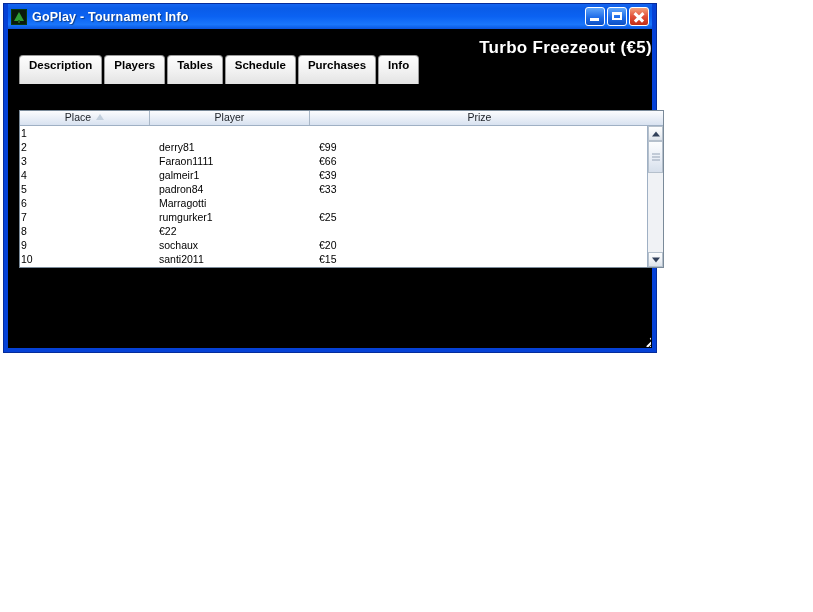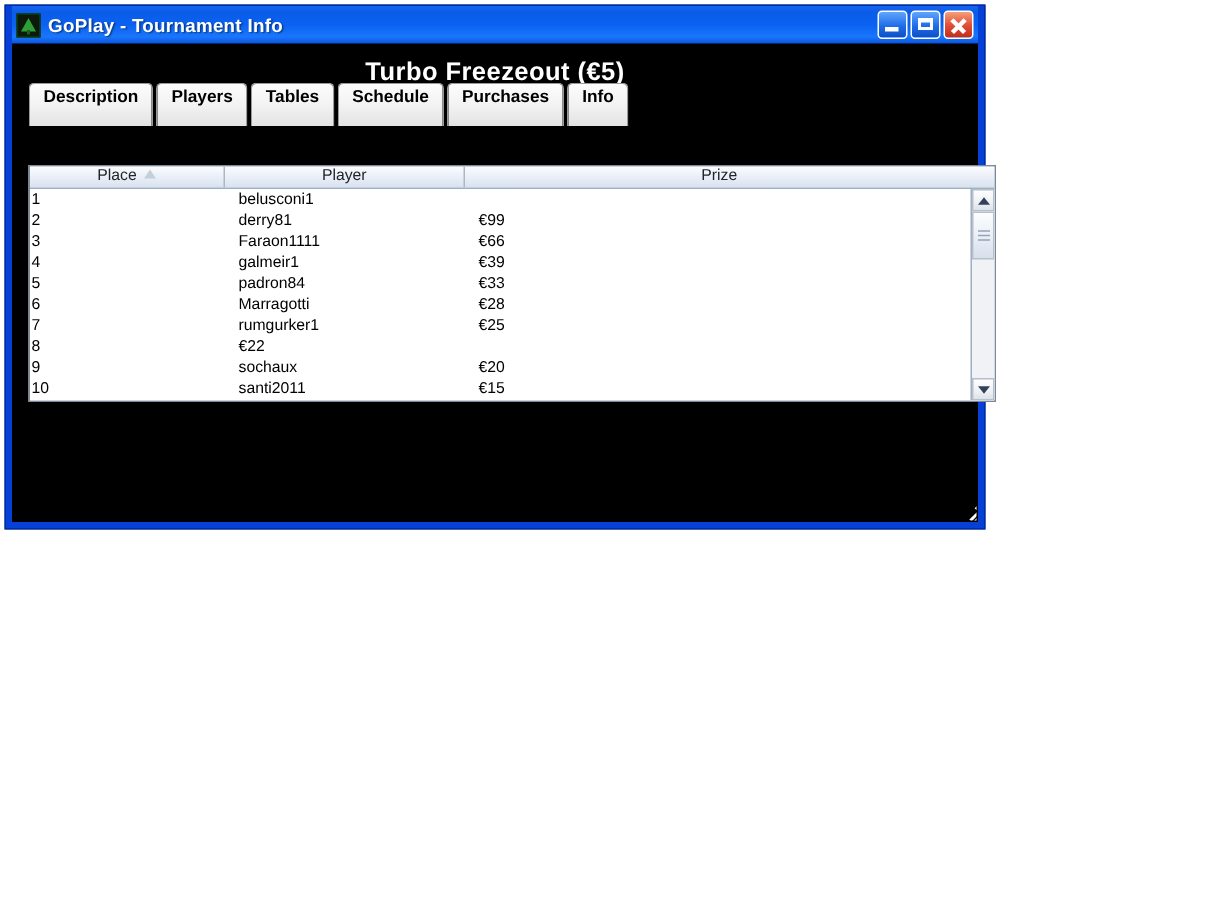--- a/index.html
+++ b/index.html
@@ -106,21 +106,21 @@
     background: #000000;
     height: calc(100% - 25px);
     position: relative;
     box-sizing: border-box;
   }
 
   #tournament-title {
     color: #ffffff;
     font-size: 17px;
     font-weight: bold;
-    text-align: center;
+    text-align: right;
     padding-top: 9px;
     padding-bottom: 5px;
     letter-spacing: 0.3px;
   }
 
   
   #tabs {
     display: flex;
     align-items: flex-end;
     padding-left: 11px;
@@ -339,21 +339,20 @@
           <span>Place</span><span class="sort-asc"></span>
         </div>
         <div class="col-head col-player">Player</div>
         <div class="col-head col-prize">Prize</div>
       </div>
 
       <div id="rows-area">
         <div id="rows-container">
             <div class="row">
               <div class="cell cell-place">1</div>
-              <div class="cell cell-player">belusconi1</div>
             </div>
             <div class="row">
               <div class="cell cell-place">2</div>
               <div class="cell cell-player">derry81</div>
               <div class="cell cell-prize">€99</div>
             </div>
             <div class="row">
               <div class="cell cell-place">3</div>
               <div class="cell cell-player">Faraon1111</div>
               <div class="cell cell-prize">€66</div>
@@ -364,21 +363,20 @@
               <div class="cell cell-prize">€39</div>
             </div>
             <div class="row">
               <div class="cell cell-place">5</div>
               <div class="cell cell-player">padron84</div>
               <div class="cell cell-prize">€33</div>
             </div>
             <div class="row">
               <div class="cell cell-place">6</div>
               <div class="cell cell-player">Marragotti</div>
-              <div class="cell cell-prize">€28</div>
             </div>
             <div class="row">
               <div class="cell cell-place">7</div>
               <div class="cell cell-player">rumgurker1</div>
               <div class="cell cell-prize">€25</div>
             </div>
             <div class="row">
               <div class="cell cell-place">8</div>
               <div class="cell cell-prize">€22</div>
             </div>

